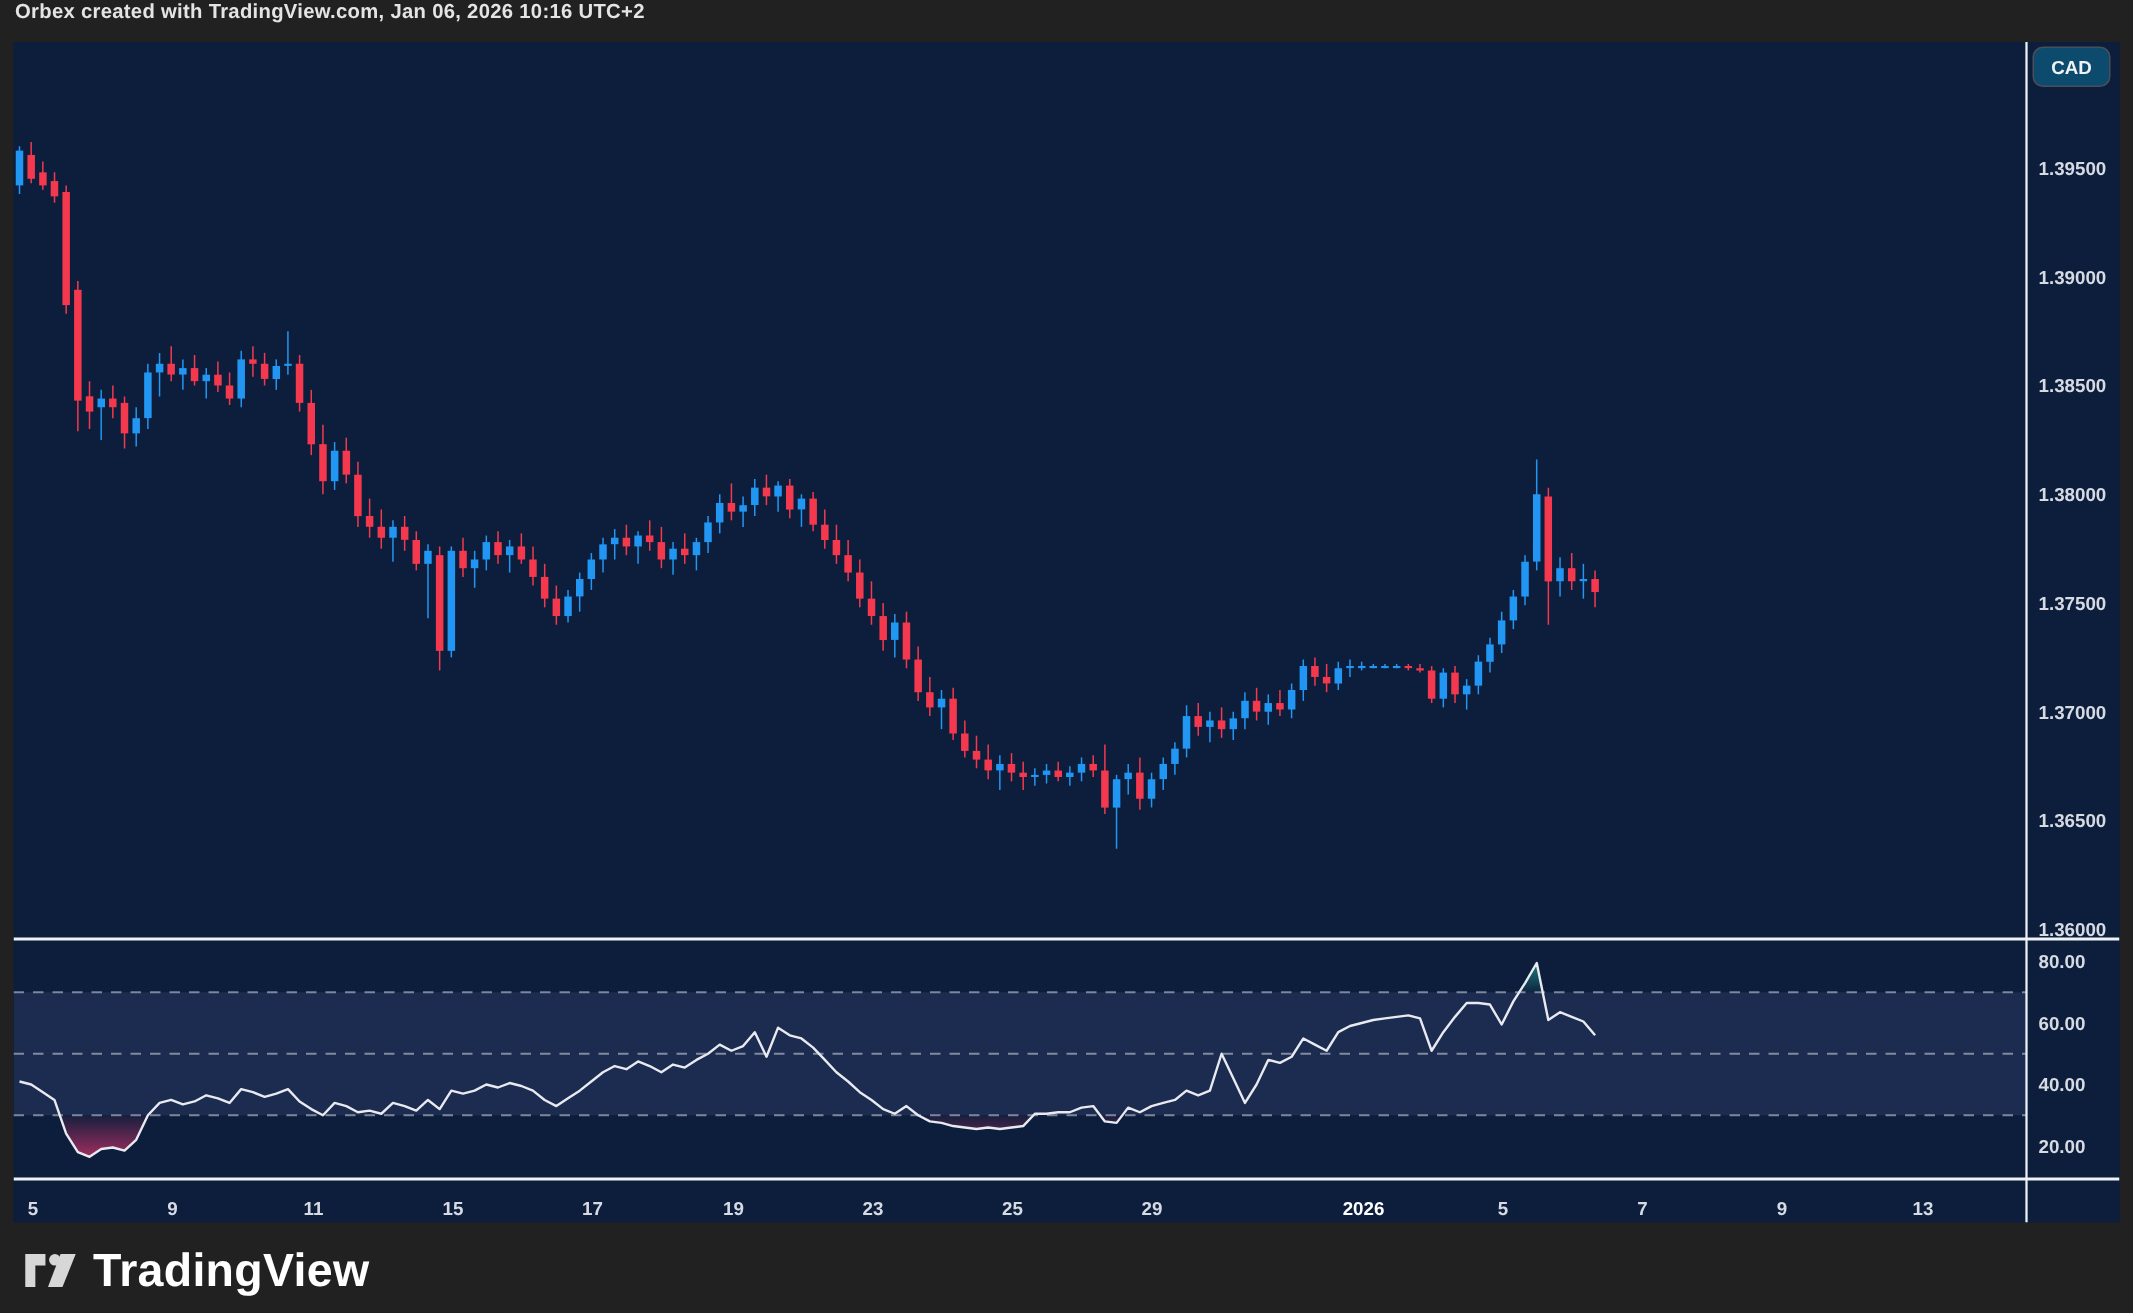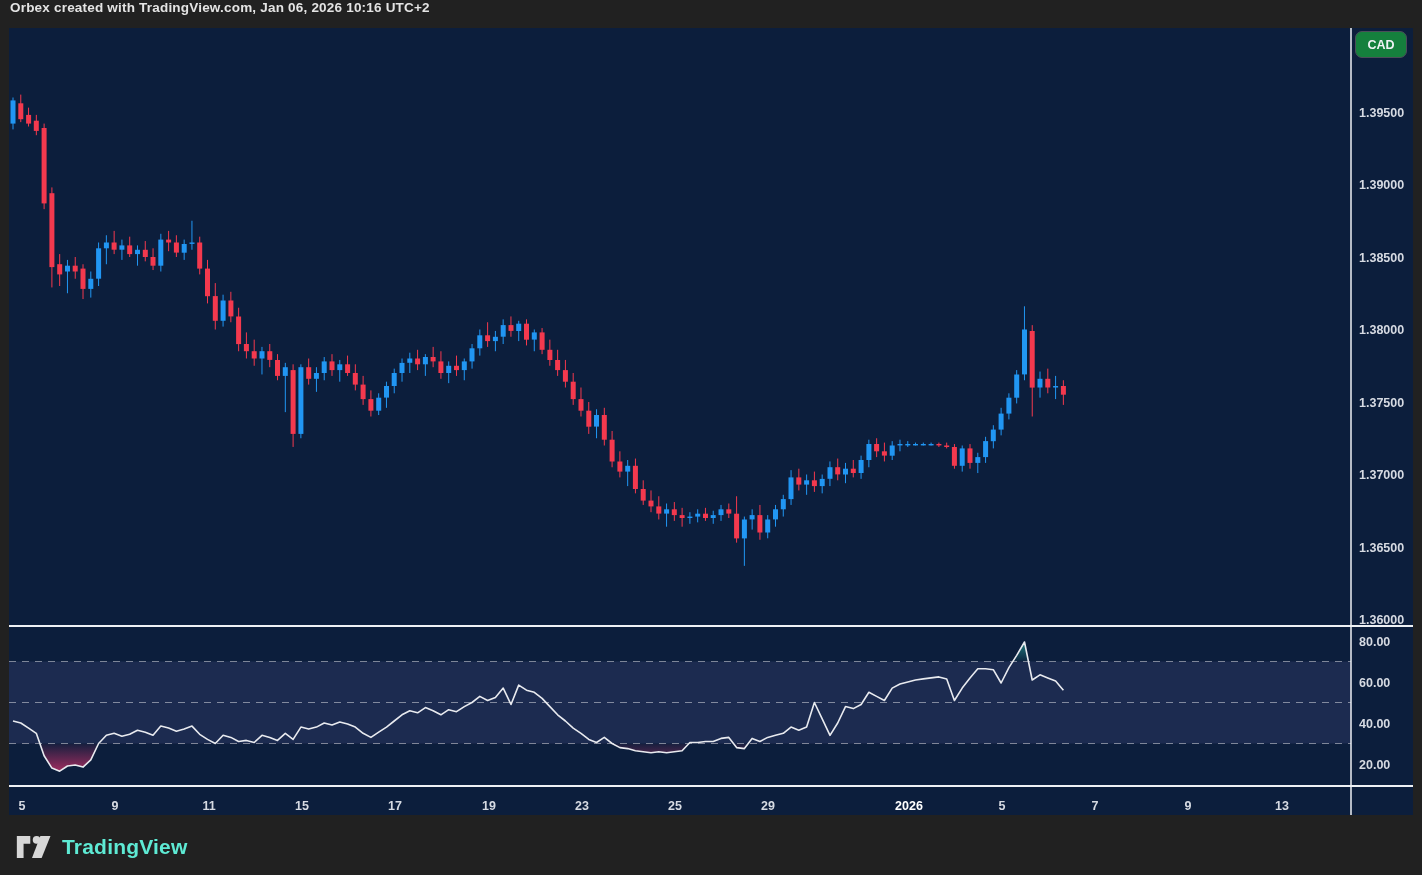--- a/index.html
+++ b/index.html
@@ -2,26 +2,26 @@
 <html><head>
 <meta charset="utf-8">
 <style>
   html,body{margin:0;padding:0;background:#202020;}
   .screen{position:relative;width:1422px;height:875px;background:#212121;overflow:hidden;
           font-family:"Liberation Sans","DejaVu Sans",sans-serif;}
   .topbar{position:absolute;left:0;top:0;width:1422px;height:28px;display:flex;}
   .topbar span{margin-left:10px;font-size:13.5px;font-weight:700;color:#e4e4e4;letter-spacing:.2px;}
   .chart-area{position:absolute;left:9px;top:28px;width:1404px;height:787px;background:#0c1e3c;}
   #chart-svg{position:absolute;left:0;top:0;width:1404px;height:787px;display:block;}
-  .cad-badge{position:absolute;left:1346px;top:3px;width:52px;height:27px;background:#15803d;
+  .cad-badge{position:absolute;left:1346px;top:3px;width:52px;height:27px;background:#0c4a6e;
              border:1px solid #4a4e59;border-radius:7px;color:#f0f2f5;font-size:12.5px;font-weight:700;
              display:flex;align-items:center;justify-content:center;box-sizing:border-box;}
   .footer{position:absolute;left:16px;top:828px;height:38px;display:flex;align-items:center;gap:9px;}
   .footer svg{display:block;}
-  .brand-text{color:#5eead4;font-size:21px;font-weight:700;letter-spacing:.2px;}
+  .brand-text{color:#ffffff;font-size:31px;font-weight:700;letter-spacing:.2px;}
   text{font-family:"Liberation Sans","DejaVu Sans",sans-serif;}
 </style>
 </head>
 <body>
 
 <div class="screen">
   <div class="topbar">
     <span>Orbex created with TradingView.com, Jan 06, 2026 10:16 UTC+2</span>
   </div>
 

